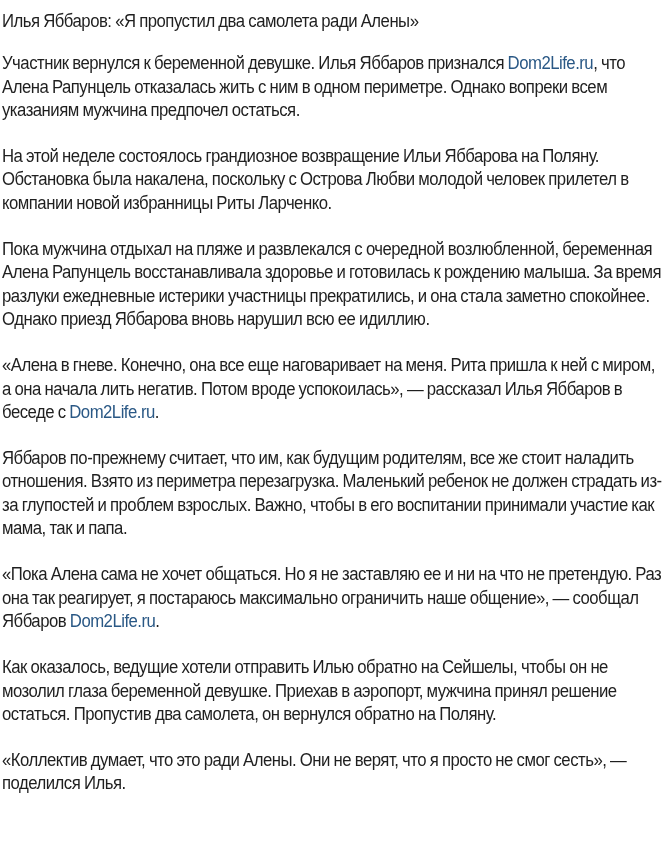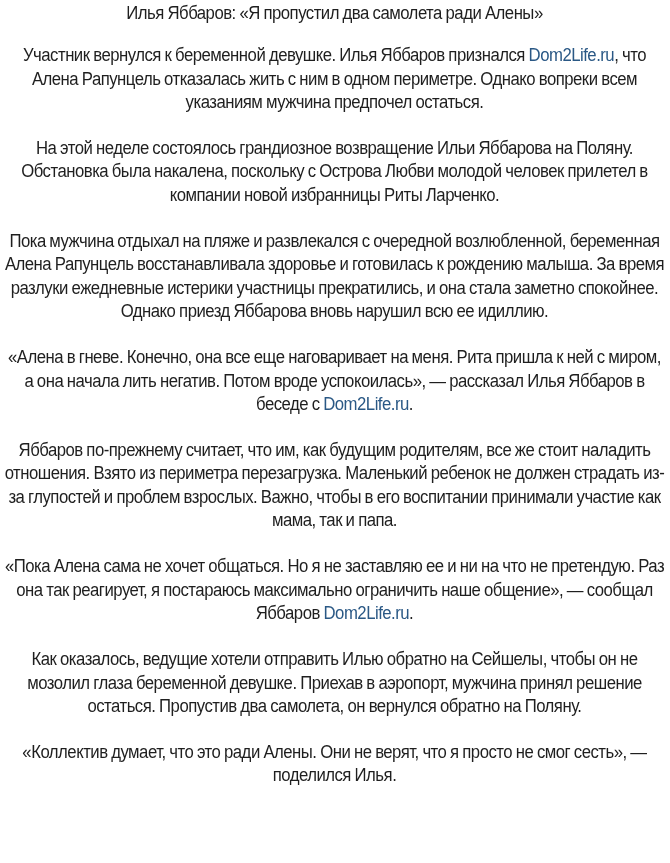--- a/index.html
+++ b/index.html
@@ -8,23 +8,22 @@
       background: #ffffff;
     }
     body {
       width: 670px;
       height: 863px;
       overflow: hidden;
       font-family: "Liberation Sans", "DejaVu Sans", sans-serif;
       color: #1f1f1f;
     }
     .article {
-      padding: 2px 0 0 2px;
+      padding: 10px 0 0 2px;
       width: 668px;
-      text-align: center;
     }
     .title, .para {
       font-size: 18px;
       line-height: 23.3px;
       letter-spacing: -0.55px;
       word-spacing: -0.5px;
       transform: scaleX(0.93);
       transform-origin: left top;
       width: 715px;
       margin: 0;

